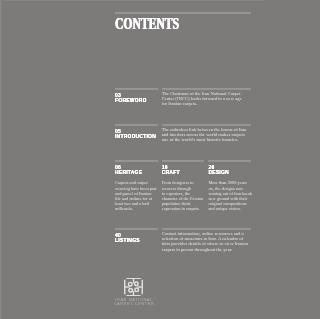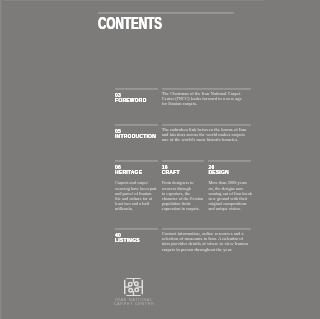--- a/index.html
+++ b/index.html
@@ -10,21 +10,21 @@
         overflow:hidden;}
   .edge-top{position:absolute;left:0;top:0;width:264px;height:3px;
             background:linear-gradient(to bottom,#888585 0px,#888585 1px,#7a7777 1.6px,#7d7a7a 3px);}
   .edge-left{position:absolute;left:0;top:0;width:3px;height:319px;
              background:linear-gradient(to right,#898686 0px,#898686 1.2px,#7a7777 2px,#7d7a7a 3px);}
 
   .rule{height:2px;font-size:0;line-height:0;
         background:linear-gradient(to bottom,rgba(160,157,156,0.45) 0%,#a29f9e 45%,rgba(160,157,156,0.35) 100%);}
 
   
-  .title-block{position:absolute;left:98px;top:12px;width:136px;}
+  .title-block{position:absolute;left:115px;top:12px;width:136px;font-family:Liberation Serif, serif;}
   .title{margin-top:2px;font-weight:700;color:#ffffff;font-size:17px;
          letter-spacing:0px;line-height:15px;white-space:nowrap;
          text-shadow:0.5px 0 0 #fff,-0.5px 0 0 #fff;
          transform:scaleX(0.685);transform-origin:left top;}
 
   
   .sec{position:absolute;left:115px;width:136px;}
   .cols{display:flex;}
   .col{flex:none;}
   .w1{width:42.6px;margin-right:4.1px;}

